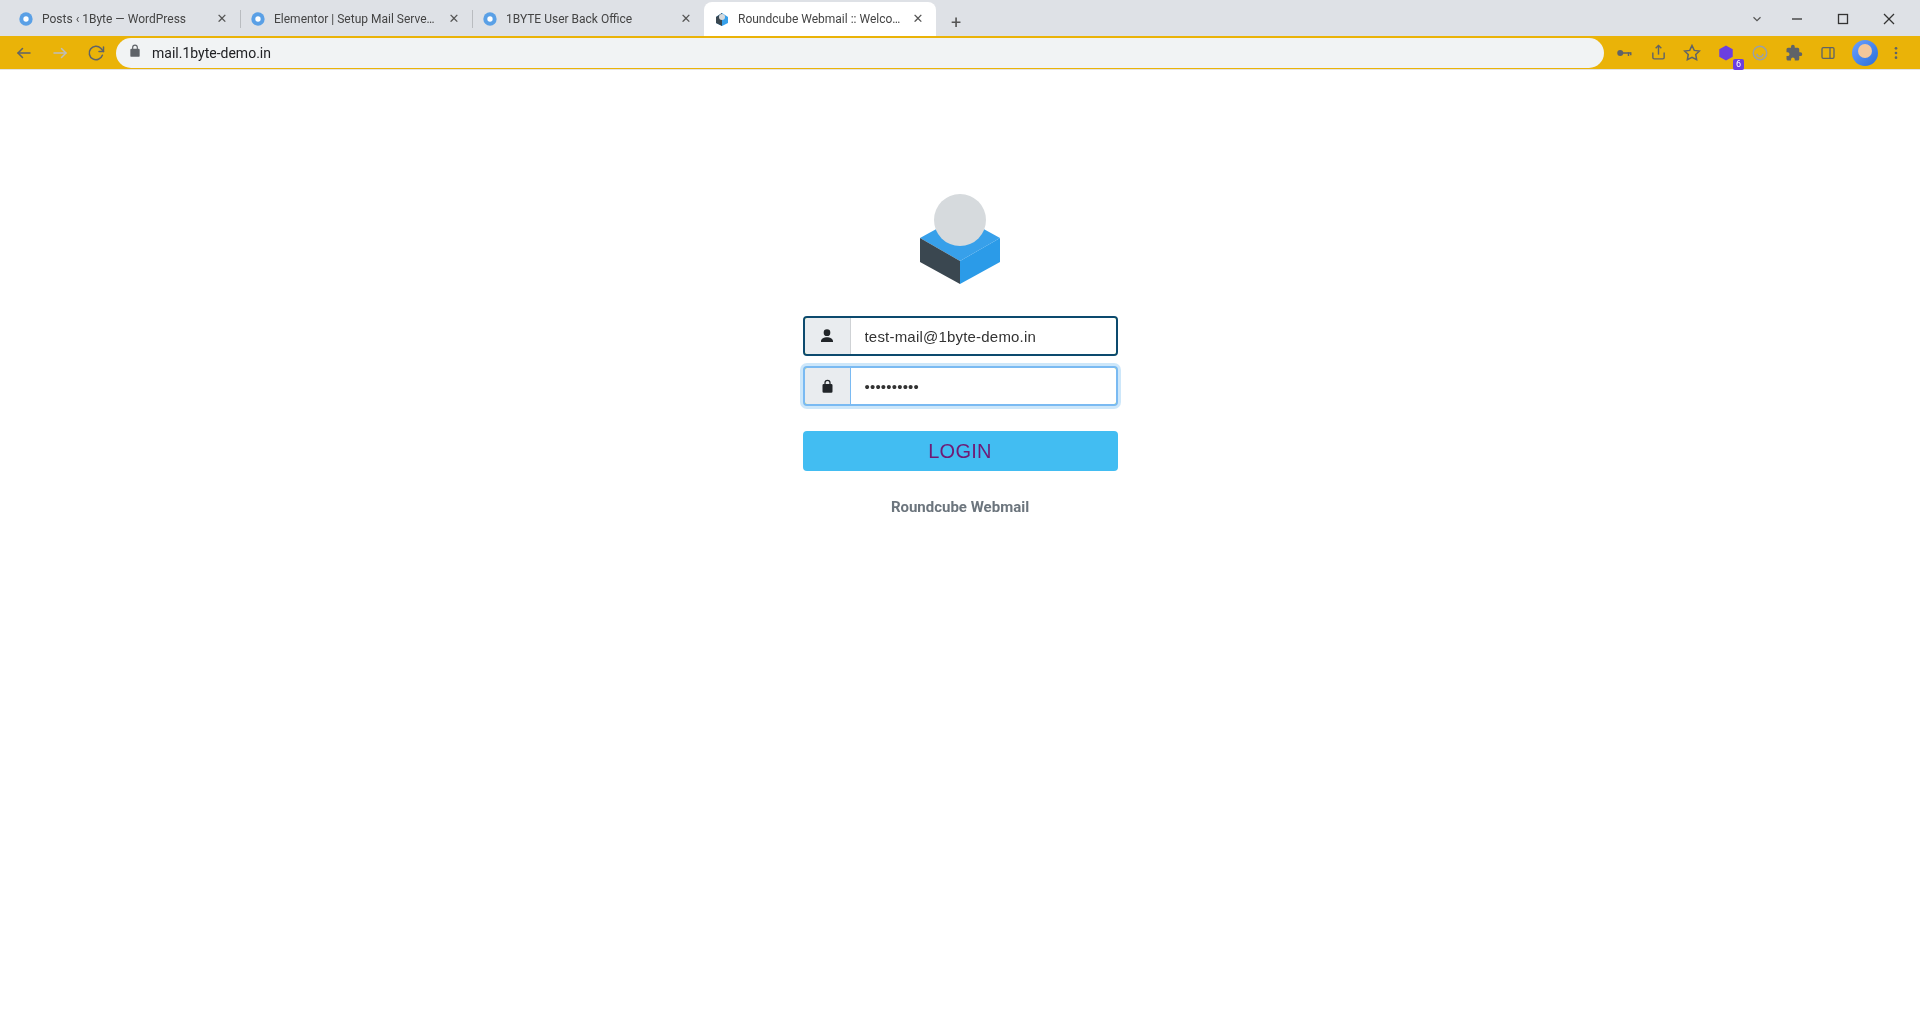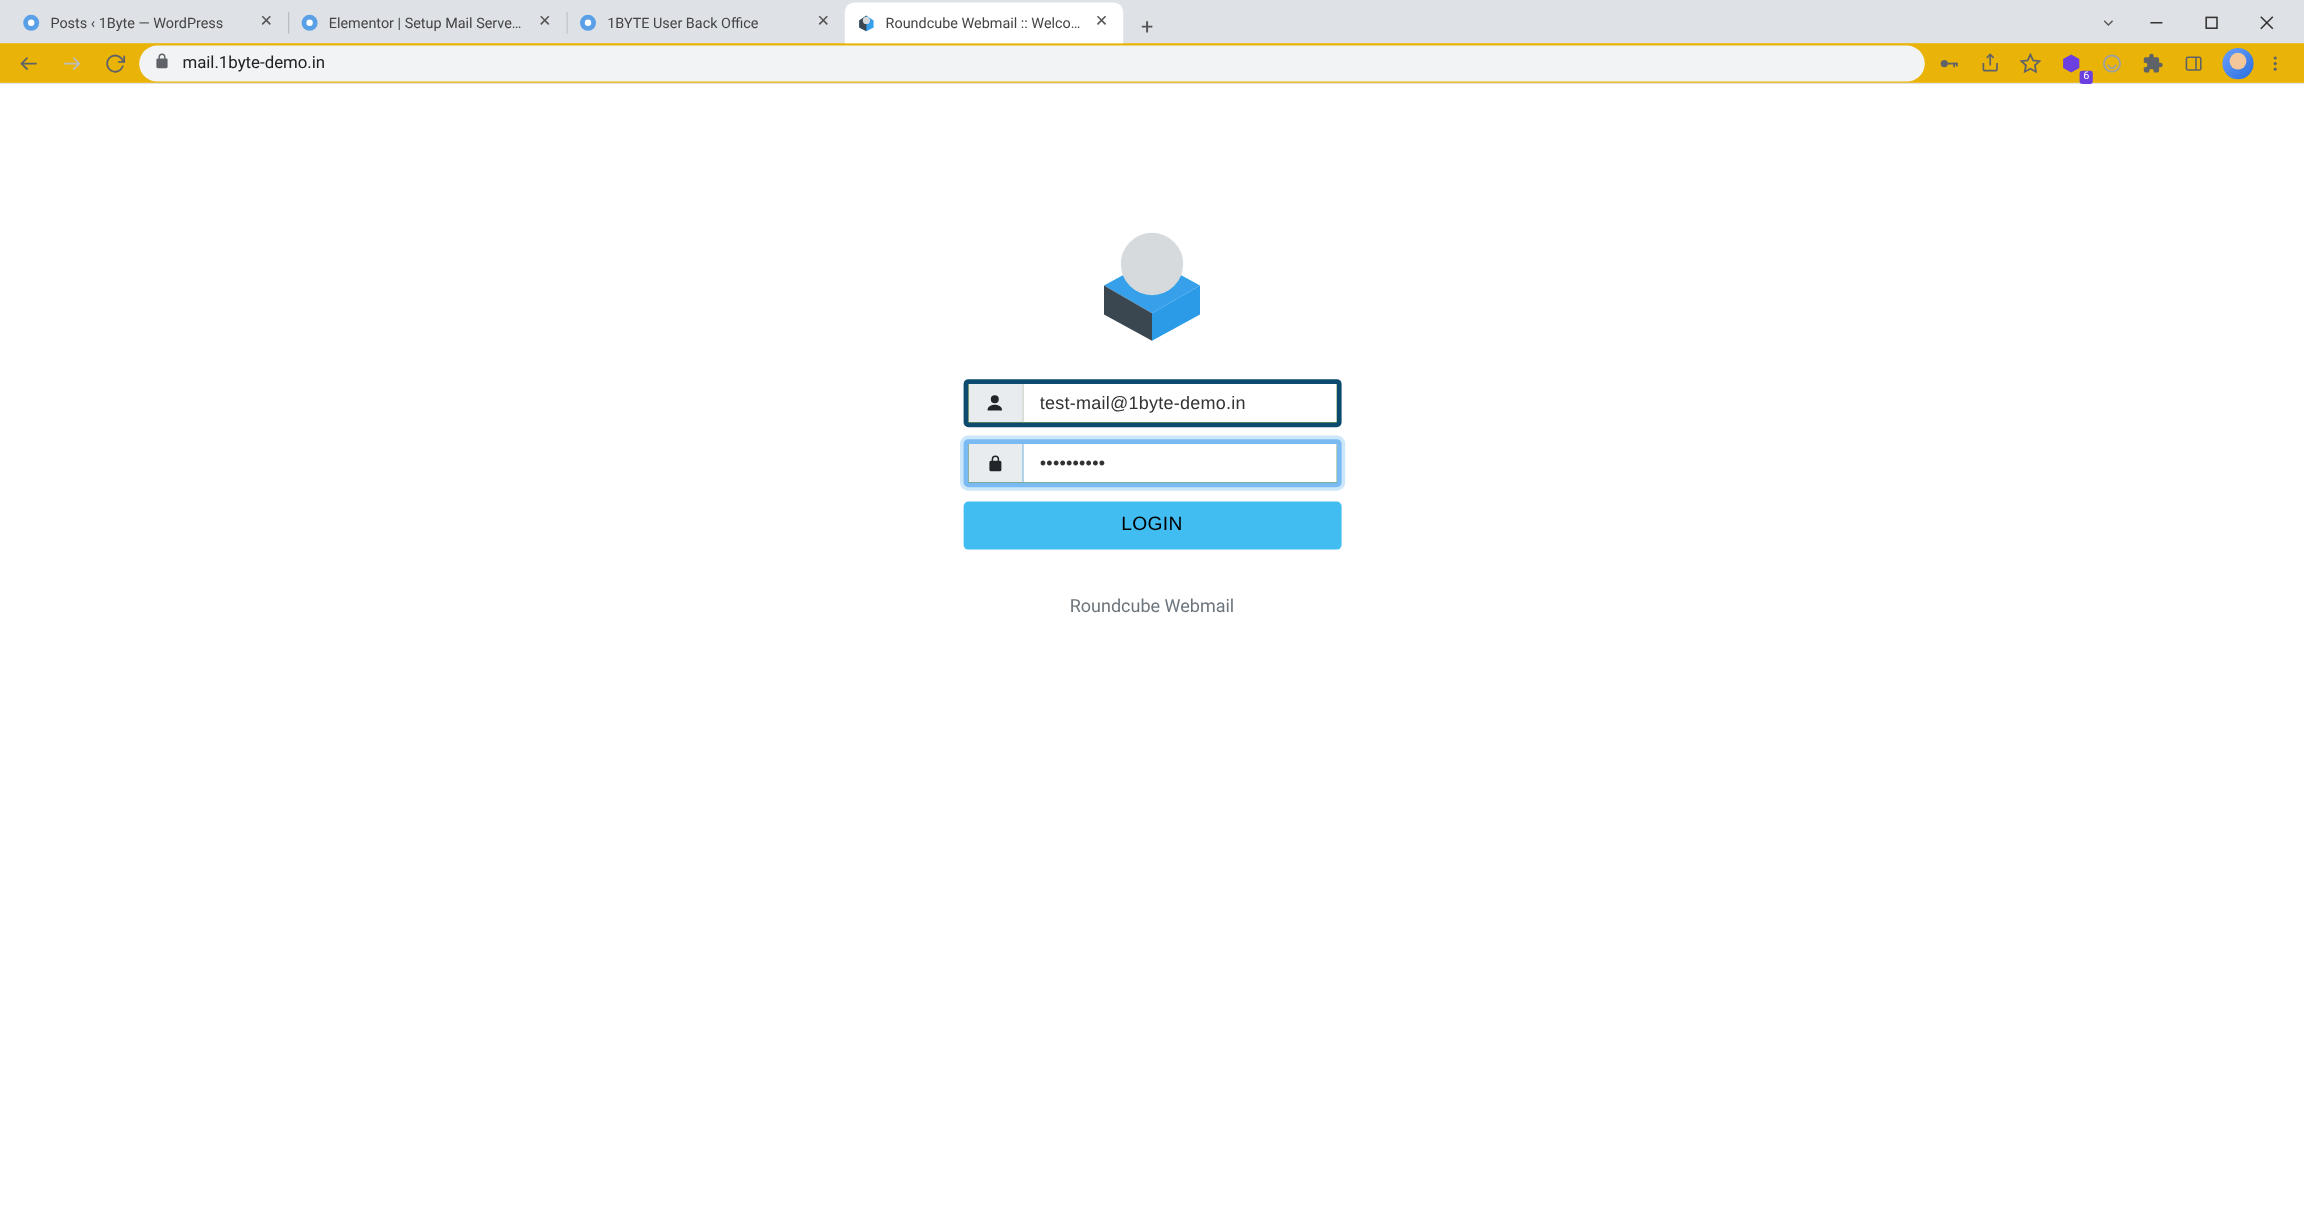--- a/index.html
+++ b/index.html
@@ -174,25 +174,25 @@
   }
   .logo {
     width: 100px; height: 100px;
     display: flex; align-items: center; justify-content: center;
     margin-bottom: 30px;
   }
   .input-group {
     display: flex;
     width: 315px;
     height: 40px;
-    border: 4px solid #0c4a6e;
+    border: 2px solid #0c4a6e;
     border-radius: 4px;
     overflow: hidden;
     margin-bottom: 10px;
-    background: #4d7c0f;
+    background: #84cc16;
   }
   .input-icon {
     width: 46px;
     background: #e9ecef;
     border-right: 1px solid #cfd2d5;
     display: flex; align-items: center; justify-content: center;
     color: #333;
   }
   .input-field {
     flex: 1;
@@ -207,32 +207,33 @@
     border-color: #7abaf2;
     box-shadow: 0 0 0 3px rgba(55,160,234,0.25);
   }
   .input-group.focused .input-icon {
     border-right-color: #7abaf2;
   }
   .login-btn {
     width: 315px;
     height: 40px;
     background: #42bdf2;
-    color: #000000;
+    color: #701a75;
     border: none;
     border-radius: 4px;
-    font-size: 16px;
+    font-size: 20px;
     letter-spacing: 0.3px;
     cursor: pointer;
-    margin-top: 2px;
+    margin-top: 15px;
   }
   .footer-text {
-    margin-top: 38px;
+    margin-top: 27px;
     color: #6c757d;
     font-size: 15px;
+    font-weight: bold;
   }
 </style>
 </head>
 <body>
 
 <div class="chrome-top">
   <div class="tabstrip">
 
     <div class="tab inactive">
       <span class="favicon">

